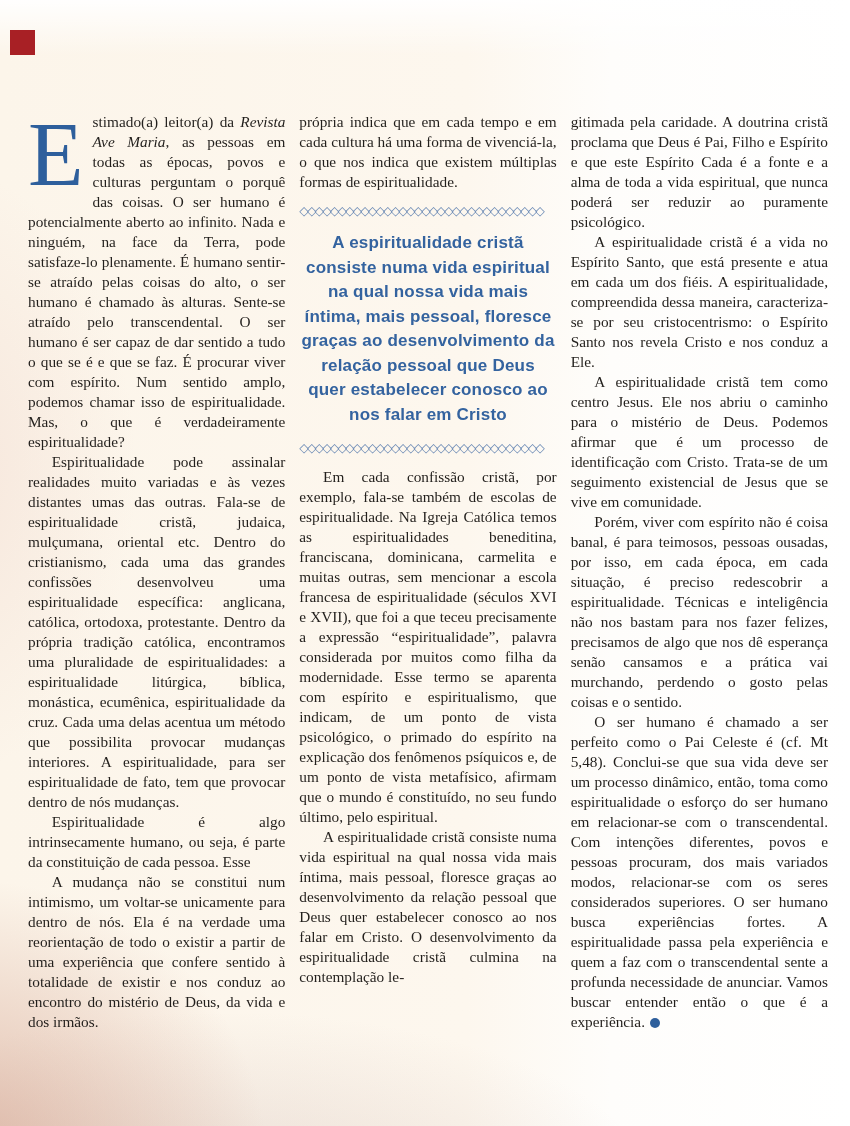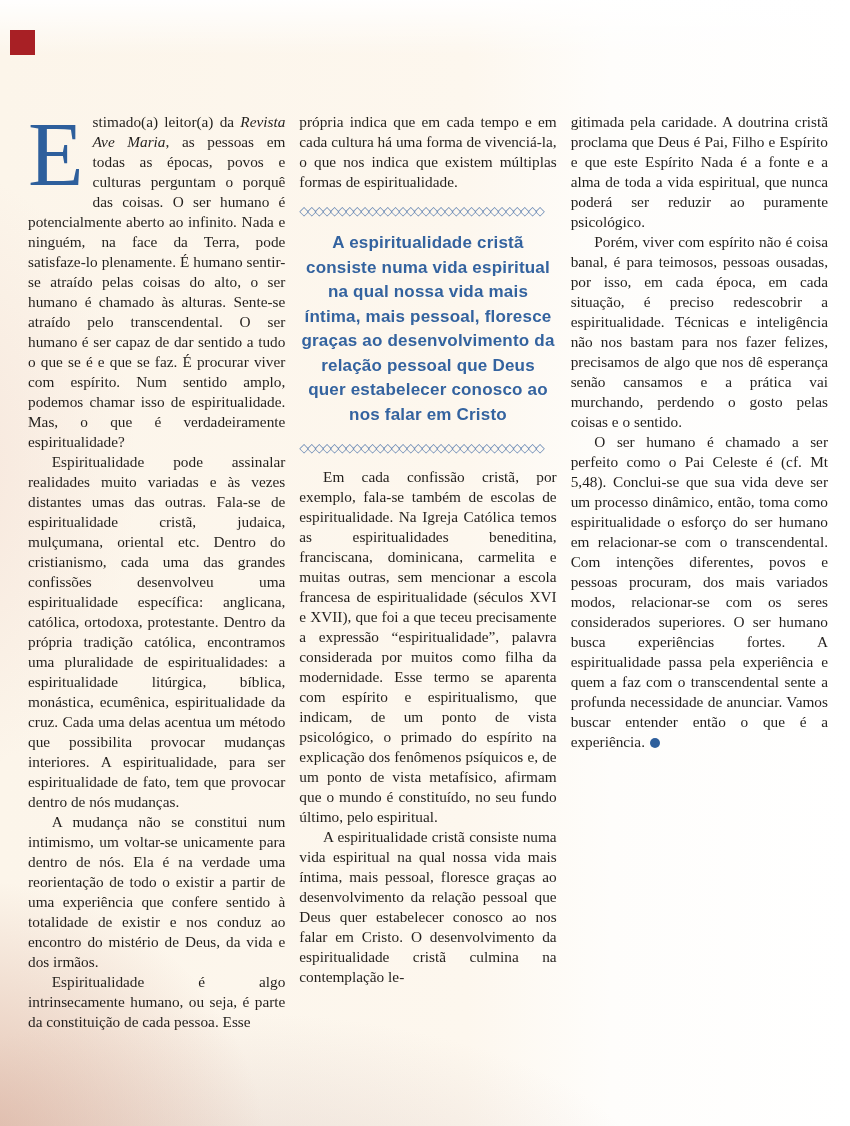--- a/index.html
+++ b/index.html
@@ -61,34 +61,36 @@
 </head>
 <body>
 
 <div class="accent-square" style="background: rgb(168, 32, 37);"></div>
 
 <div class="content">
 
   <div class="col">
     <p><span class="dropcap" style="color: rgb(46, 95, 156);">E</span><span>stimado(a) leitor(a) da </span><span class="italic">Revista Ave Maria</span><span>, as pessoas em todas as épocas, povos e culturas perguntam o porquê das coisas. O ser humano é potencialmente aberto ao infinito. Nada e ninguém, na face da Terra, pode satisfaze-lo plenamente. É humano sentir-se atraído pelas coisas do alto, o ser humano é chamado às alturas. Sente-se atraído pelo transcendental. O ser humano é ser capaz de dar sentido a tudo o que se é e que se faz. É procurar viver com espírito. Num sentido amplo, podemos chamar isso de espiritualidade. Mas, o que é verdadeiramente espiritualidade?</span></p>
     <p class="ind">Espiritualidade pode assinalar realidades muito variadas e às vezes distantes umas das outras. Fala-se de espiritualidade cristã, judaica, mulçumana, oriental etc. Dentro do cristianismo, cada uma das grandes confissões desenvolveu uma espiritualidade específica: anglicana, católica, ortodoxa, protestante. Dentro da própria tradição católica, encontramos uma pluralidade de espiritualidades: a espiritualidade litúrgica, bíblica, monástica, ecumênica, espiritualidade da cruz. Cada uma delas acentua um método que possibilita provocar mudanças interiores. A espiritualidade, para ser espiritualidade de fato, tem que provocar dentro de nós mudanças.</p>
+    <p class="ind">Espiritualidade é algo intrinsecamente humano, ou seja, é parte da constituição de cada pessoa. Esse</p>
     <p class="ind">A mudança não se constitui num intimismo, um voltar-se unicamente para dentro de nós. Ela é na verdade uma reorientação de todo o existir a partir de uma experiência que confere sentido à totalidade de existir e nos conduz ao encontro do mistério de Deus, da vida e dos irmãos.</p>
-    <p class="ind">Espiritualidade é algo intrinsecamente humano, ou seja, é parte da constituição de cada pessoa. Esse</p>
   </div>
 
   <div class="col">
     <p>própria indica que em cada tempo e em cada cultura há uma forma de vivenciá-la, o que nos indica que existem múltiplas formas de espiritualidade.</p>
     <div class="divider" style="color: rgb(107, 138, 181);">◇◇◇◇◇◇◇◇◇◇◇◇◇◇◇◇◇◇◇◇◇◇◇◇◇◇◇◇◇◇◇◇</div>
     <div class="quote-wrap">
       <div class="pullquote" style="color: rgb(52, 99, 159);">A espiritualidade cristã consiste numa vida espiritual na qual nossa vida mais íntima, mais pessoal, floresce graças ao desenvolvimento da relação pessoal que Deus quer estabelecer conosco ao nos falar em Cristo</div>
     </div>
     <div class="divider after-quote" style="color: rgb(107, 138, 181);">◇◇◇◇◇◇◇◇◇◇◇◇◇◇◇◇◇◇◇◇◇◇◇◇◇◇◇◇◇◇◇◇</div>
     <p class="ind">Em cada confissão cristã, por exemplo, fala-se também de escolas de espiritualidade. Na Igreja Católica temos as espiritualidades beneditina, franciscana, dominicana, carmelita e muitas outras, sem mencionar a escola francesa de espiritualidade (séculos XVI e XVII), que foi a que teceu precisamente a expressão “espiritualidade”, palavra considerada por muitos como filha da modernidade. Esse termo se aparenta com espírito e espiritualismo, que indicam, de um ponto de vista psicológico, o primado do espírito na explicação dos fenômenos psíquicos e, de um ponto de vista metafísico, afirmam que o mundo é constituído, no seu fundo último, pelo espiritual.</p>
     <p class="ind">A espiritualidade cristã consiste numa vida espiritual na qual nossa vida mais íntima, mais pessoal, floresce graças ao desenvolvimento da relação pessoal que Deus quer estabelecer conosco ao nos falar em Cristo. O desenvolvimento da espiritualidade cristã culmina na contemplação le-</p>
   </div>
 
   <div class="col">
-    <p>gitimada pela caridade. A doutrina cristã proclama que Deus é Pai, Filho e Espírito e que este Espírito Nada é a fonte e a alma de toda a vida espiritual, que nunca poderá ser reduzir ao puramente psicológico.</p>
+    <p>gitimada pela caridade. A doutrina cristã proclama que Deus é Pai, Filho e Espírito e que este Espírito Cada é a fonte e a alma de toda a vida espiritual, que nunca poderá ser reduzir ao puramente psicológico.</p>
+    <p class="ind">A espiritualidade cristã é a vida no Espírito Santo, que está presente e atua em cada um dos fiéis. A espiritualidade, compreendida dessa maneira, caracteriza-se por seu cristocentrismo: o Espírito Santo nos revela Cristo e nos conduz a Ele.</p>
+    <p class="ind">A espiritualidade cristã tem como centro Jesus. Ele nos abriu o caminho para o mistério de Deus. Podemos afirmar que é um processo de identificação com Cristo. Trata-se de um seguimento existencial de Jesus que se vive em comunidade.</p>
     <p class="ind">Porém, viver com espírito não é coisa banal, é para teimosos, pessoas ousadas, por isso, em cada época, em cada situação, é preciso redescobrir a espiritualidade. Técnicas e inteligência não nos bastam para nos fazer felizes, precisamos de algo que nos dê esperança senão cansamos e a prática vai murchando, perdendo o gosto pelas coisas e o sentido.</p>
     <p class="ind"><span>O ser humano é chamado a ser perfeito como o Pai Celeste é (cf. Mt 5,48). Conclui-se que sua vida deve ser um processo dinâmico, então, toma como espiritualidade o esforço do ser humano em relacionar-se com o transcendental. Com intenções diferentes, povos e pessoas procuram, dos mais variados modos, relacionar-se com os seres considerados superiores. O ser humano busca experiências fortes. A espiritualidade passa pela experiência e quem a faz com o transcendental sente a profunda necessidade de anunciar. Vamos buscar entender então o que é a experiência.</span><span class="end-dot" style="background: rgb(46, 95, 156);"></span></p>
   </div>
 
 </div>
 
 </body></html>

